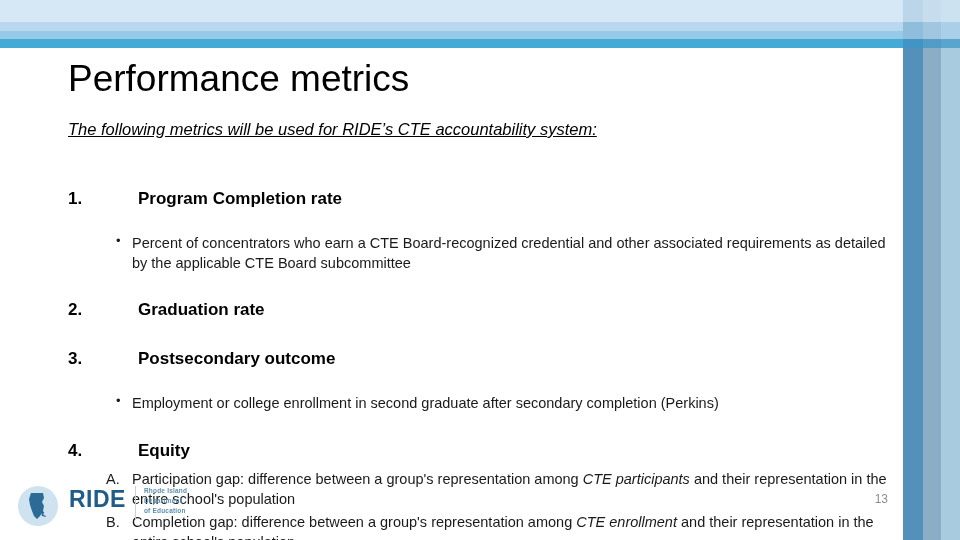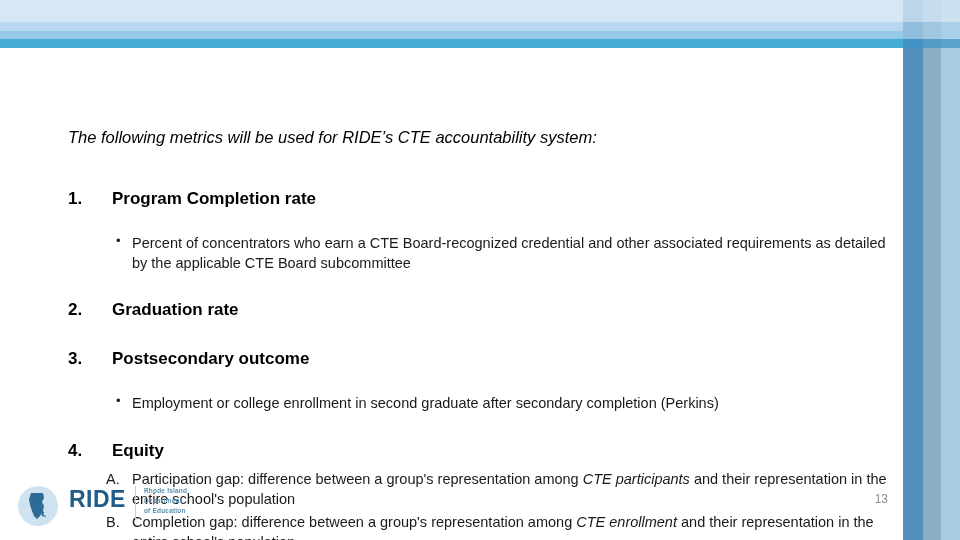--- a/index.html
+++ b/index.html
@@ -102,25 +102,26 @@
     font-weight: normal;
     color: #000000;
     letter-spacing: 0px;
     white-space: nowrap;
   }
 
   
   .subtitle {
     position: absolute;
     left: 68px;
-    top: 128px;
+    top: 120px;
     font-size: 16.5px;
     font-style: italic;
     color: #000000;
     white-space: nowrap;
+    text-decoration: underline;
   }
 
   
   .content {
     position: absolute;
     left: 68px;
     top: 188px;
     width: 820px;
   }
   .metric {
@@ -134,20 +135,21 @@
     color: #000000;
     line-height: 1.35;
   }
   .metric-num {
     width: 44px;
     flex: 0 0 44px;
     font-weight: bold;
   }
   .metric-title {
     flex: 1 1 auto;
+    margin-left: 26px;
   }
   .metric-bullets {
     margin: 22px 0 0 0;
     padding: 0;
     list-style: none;
   }
   .metric-bullets li {
     position: relative;
     padding-left: 18px;
     margin-left: 46px;
@@ -253,20 +255,21 @@
   <div class="top-band-4"></div>
   <div class="top-band-5"></div>
 
   <div class="right-bar-a"></div>
   <div class="right-bar-b"></div>
   <div class="right-bar-c"></div>
   <div class="right-bar-top-overlay"></div>
   <div class="right-bar-top-overlay2"></div>
   <div class="right-bar-top-overlay3"></div>
 
+  <div class="title">Performance metrics</div>
 
   <div class="subtitle">The following metrics will be used for RIDE’s CTE accountability system:</div>
 
   <div class="content">
 
     <div class="metric m1">
       <div class="metric-head">
         <span class="metric-num">1.</span>
         <span class="metric-title">Program Completion rate</span>
       </div>

